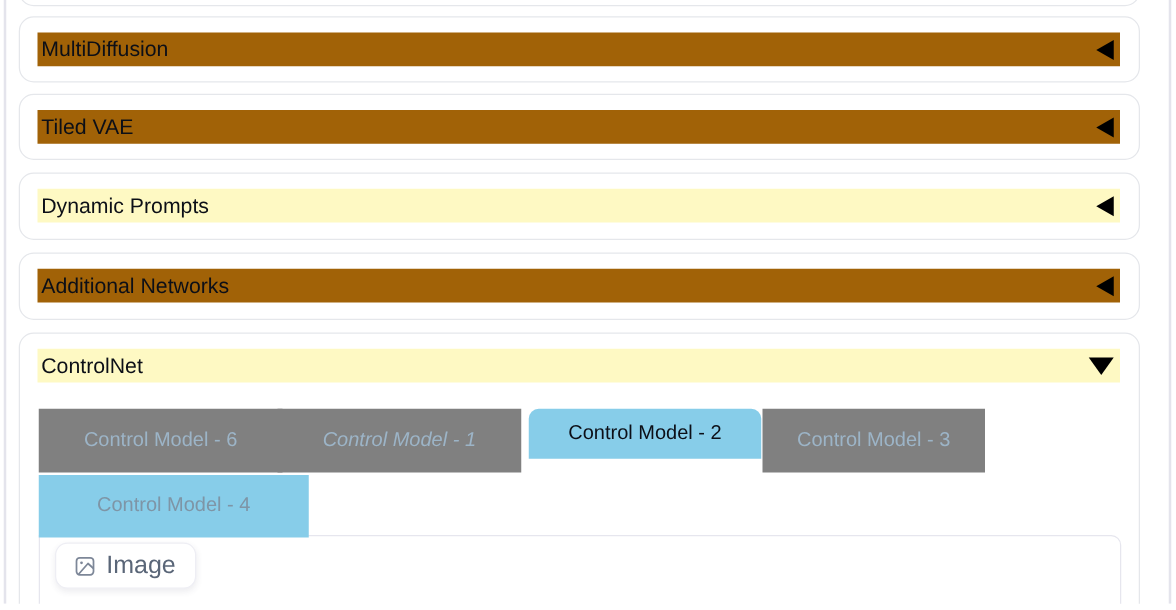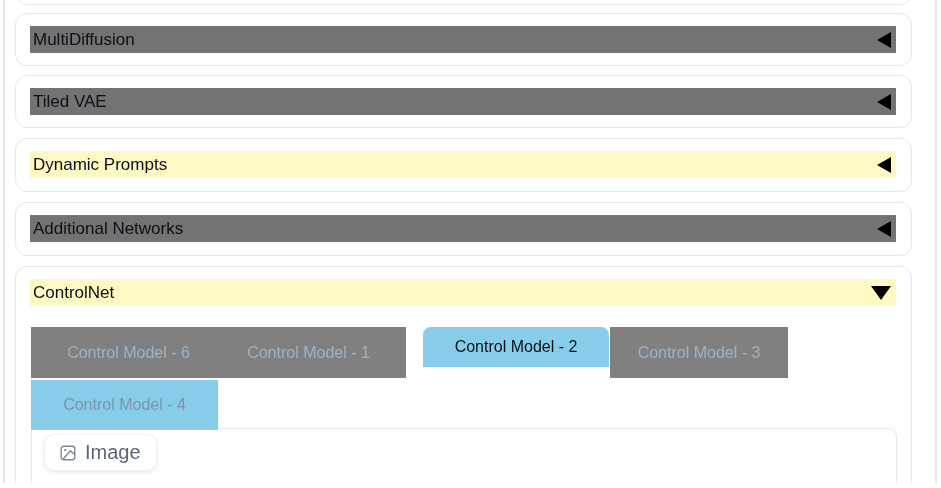--- a/index.html
+++ b/index.html
@@ -24,41 +24,41 @@
   .card.c2{top:75px;height:53px;}
   .card.c3{top:138px;height:54px;}
   .card.c4{top:202px;height:54px;}
   .card.c5{top:266px;height:232px;border-bottom-left-radius:0;border-bottom-right-radius:0;}
 
   .acc-header{
     position:absolute;left:14px;top:12px;width:866px;height:27px;
     box-sizing:border-box;display:flex;align-items:center;justify-content:space-between;
     padding:0 5px 0 3px;font-size:17px;color:#0c0f17;cursor:pointer;
   }
-  .acc-header.gray{background:#737373;}
+  .acc-header.gray{background:#a16207;}
   .acc-header.blue{background:#fef9c3;}
   .acc-label{white-space:nowrap;}
 
   .tri-left{width:0;height:0;border-top:8px solid transparent;border-bottom:8px solid transparent;border-right:14px solid #000;}
   .tri-down{width:0;height:0;border-left:10px solid transparent;border-right:10px solid transparent;border-top:14px solid #000;}
 
   
   .cn-tab{
     position:absolute;box-sizing:border-box;cursor:pointer;
     display:flex;align-items:center;justify-content:center;
     font-size:16px;white-space:nowrap;
   }
   .cn-tab.unsel-gray{background:#808080;color:#9cb4c7;}
   .cn-tab.unsel-blue{background:#87cde9;color:#7e95a6;}
   .cn-tab.sel{background:#87cde9;color:#0c0f17;border-radius:8px 8px 0 0;}
   .cn-tab.t0{left:15px;top:60px;width:195px;height:51px;}
-  .cn-tab.t1{left:195px;top:60px;width:195px;height:51px;}
+  .cn-tab.t1{left:206px;top:60px;width:195px;height:51px;font-style:italic;}
   .cn-tab.t2{left:407px;top:60px;width:186px;height:40px;}
   .cn-tab.t3{left:594px;top:60px;width:178px;height:51px;}
-  .cn-tab.t4{left:15px;top:113px;width:187px;height:50px;z-index:2;text-align:right;}
+  .cn-tab.t4{left:15px;top:113px;width:216px;height:50px;z-index:2;text-align:right;}
 
   
   .cn-panel{
     position:absolute;left:15px;top:161px;width:866px;height:330px;
     box-sizing:border-box;background:#fff;border:1px solid #e6e6ee;
     border-radius:0 8px 8px 8px;
   }
   .image-tab-btn{
     position:absolute;left:12px;top:5px;height:37px;box-sizing:border-box;
     display:inline-flex;align-items:center;gap:9px;padding:0 15px;

